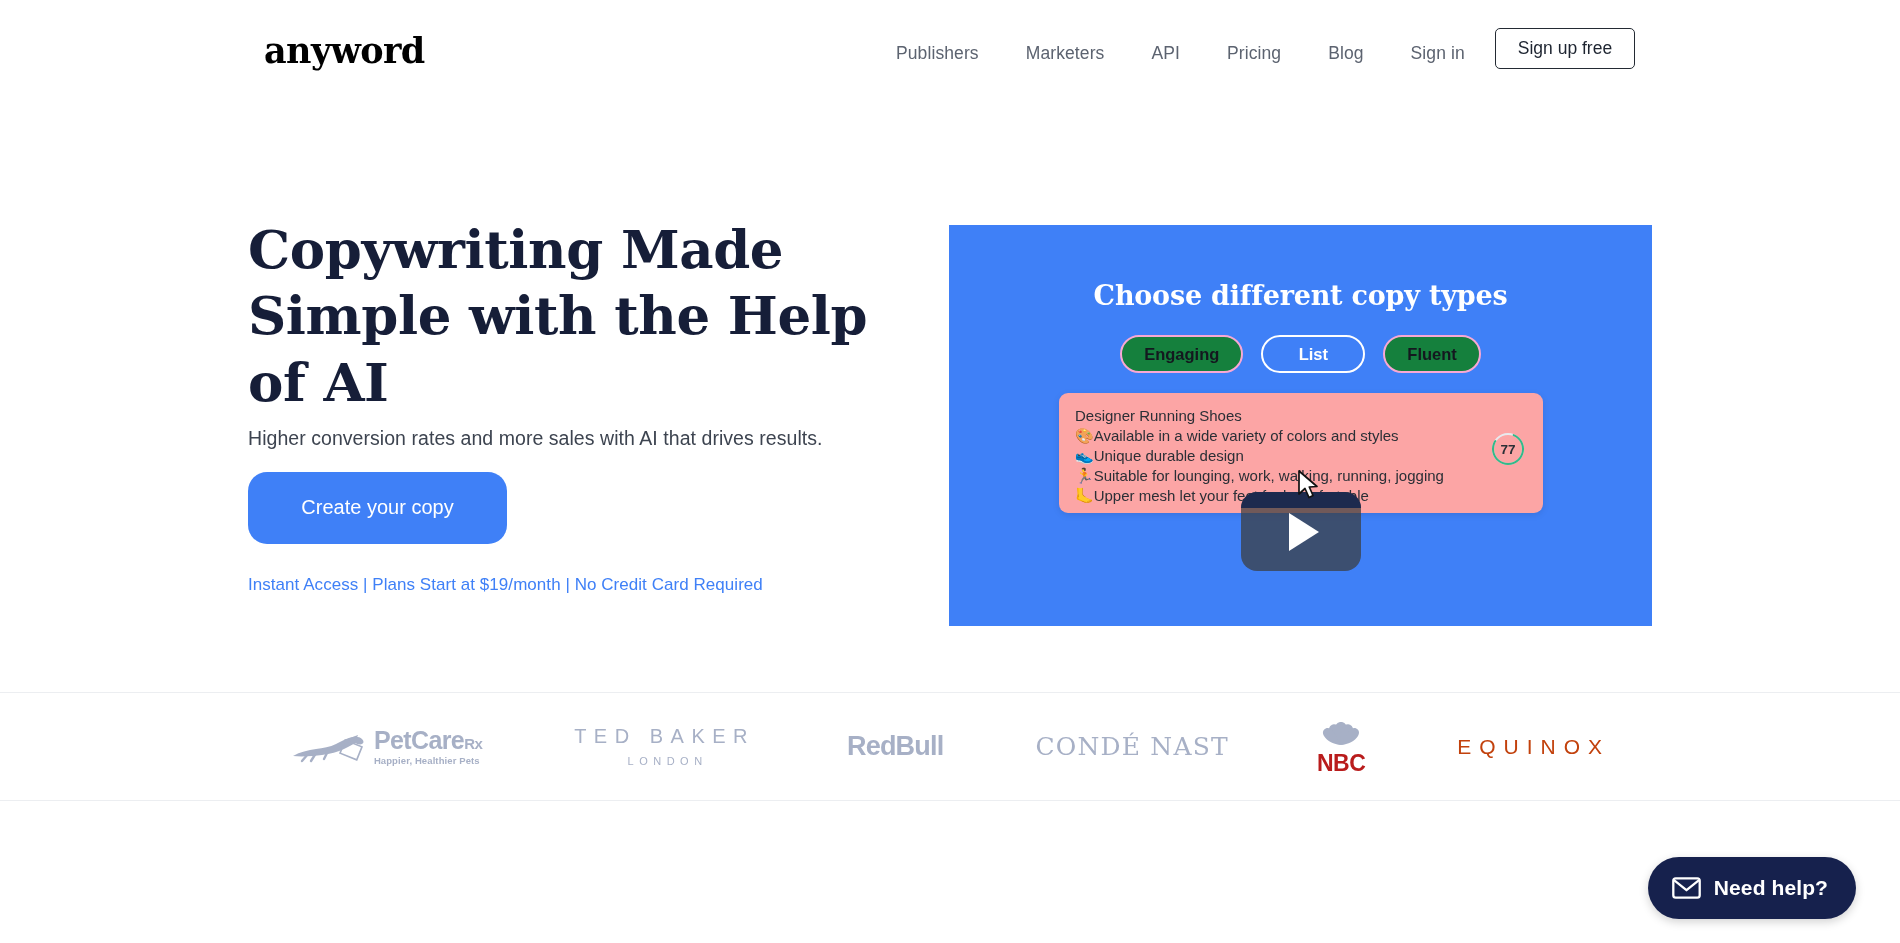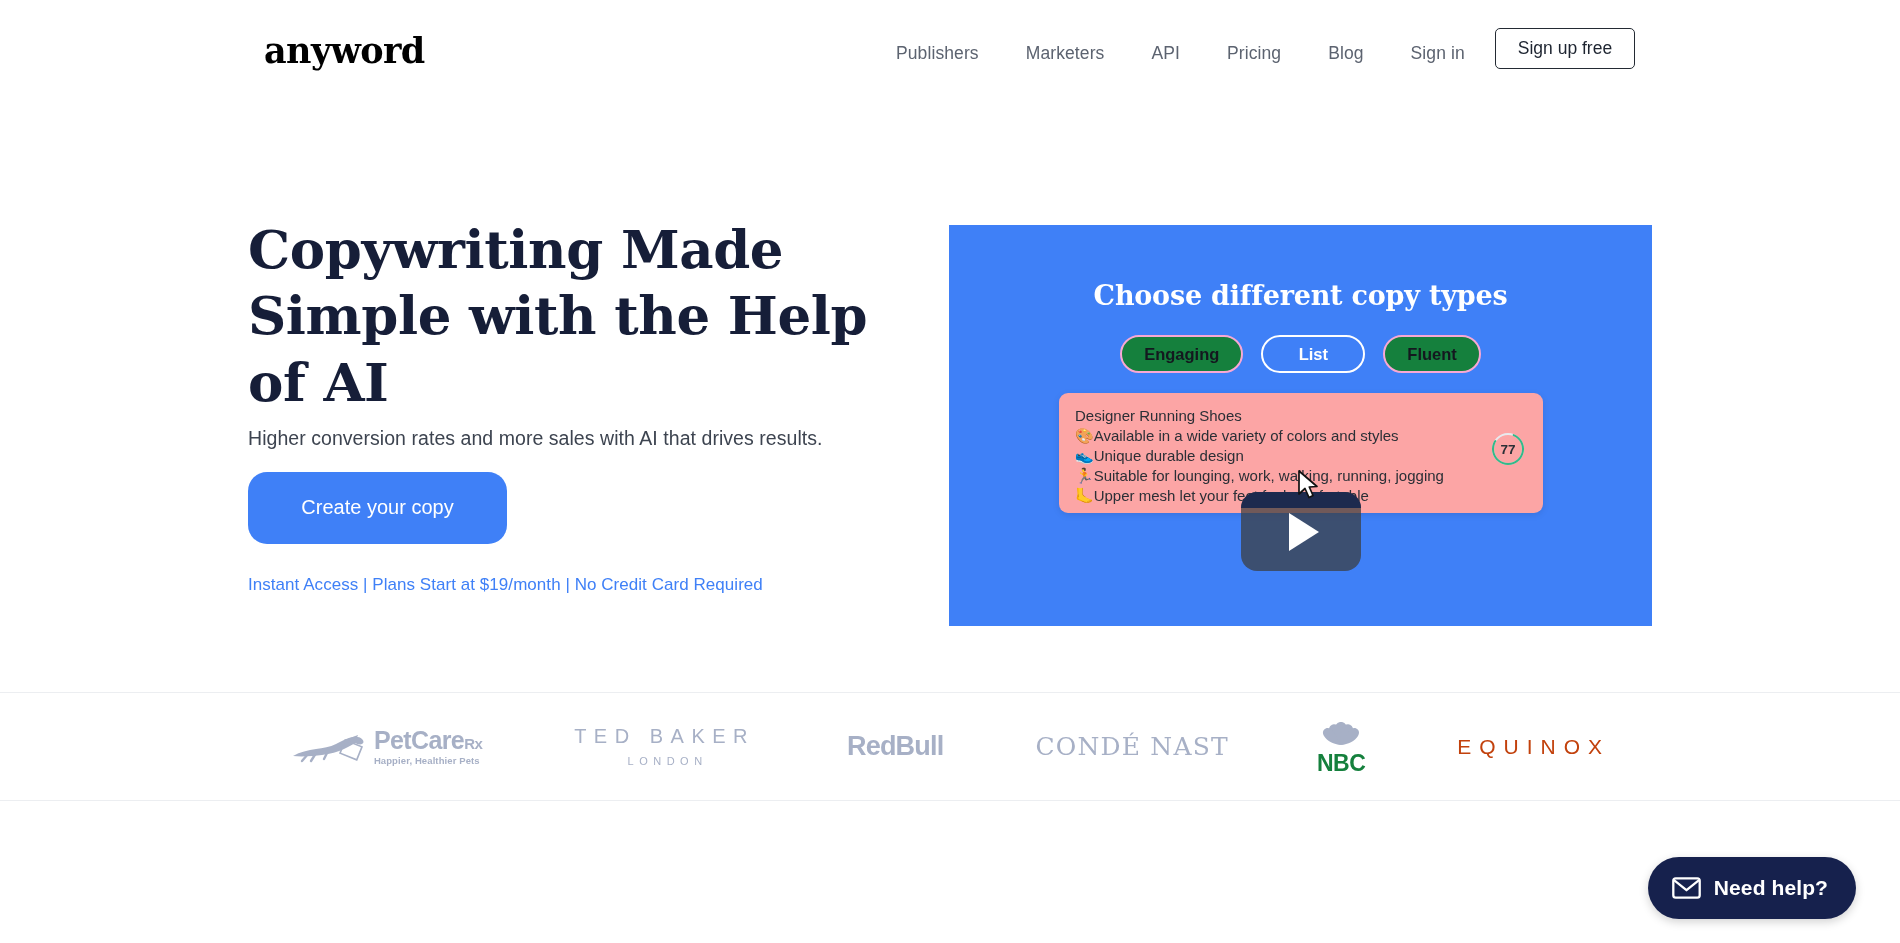--- a/index.html
+++ b/index.html
@@ -208,21 +208,21 @@
 
   .brand-conde { margin-right: 88px; }
   .conde-txt {
     font-family: "DejaVu Serif", serif;
     font-size: 25px; color: #a7b0c6; letter-spacing: 1.2px;
   }
 
   .brand-nbc { margin-right: 92px; text-align: center; }
   .nbc-txt {
     font-family: "Liberation Sans", sans-serif;
-    font-weight: 700; font-size: 23px; color: #15803d;
+    font-weight: 700; font-size: 23px; color: #b91c1c;
     letter-spacing: -0.5px; line-height: 1; margin-top: 1px;
   }
 
   .brand-equinox { }
   .equinox-txt {
     font-family: "Liberation Sans", sans-serif;
     font-size: 21px; letter-spacing: 8px; color: #c2410c;
   }
 
   

